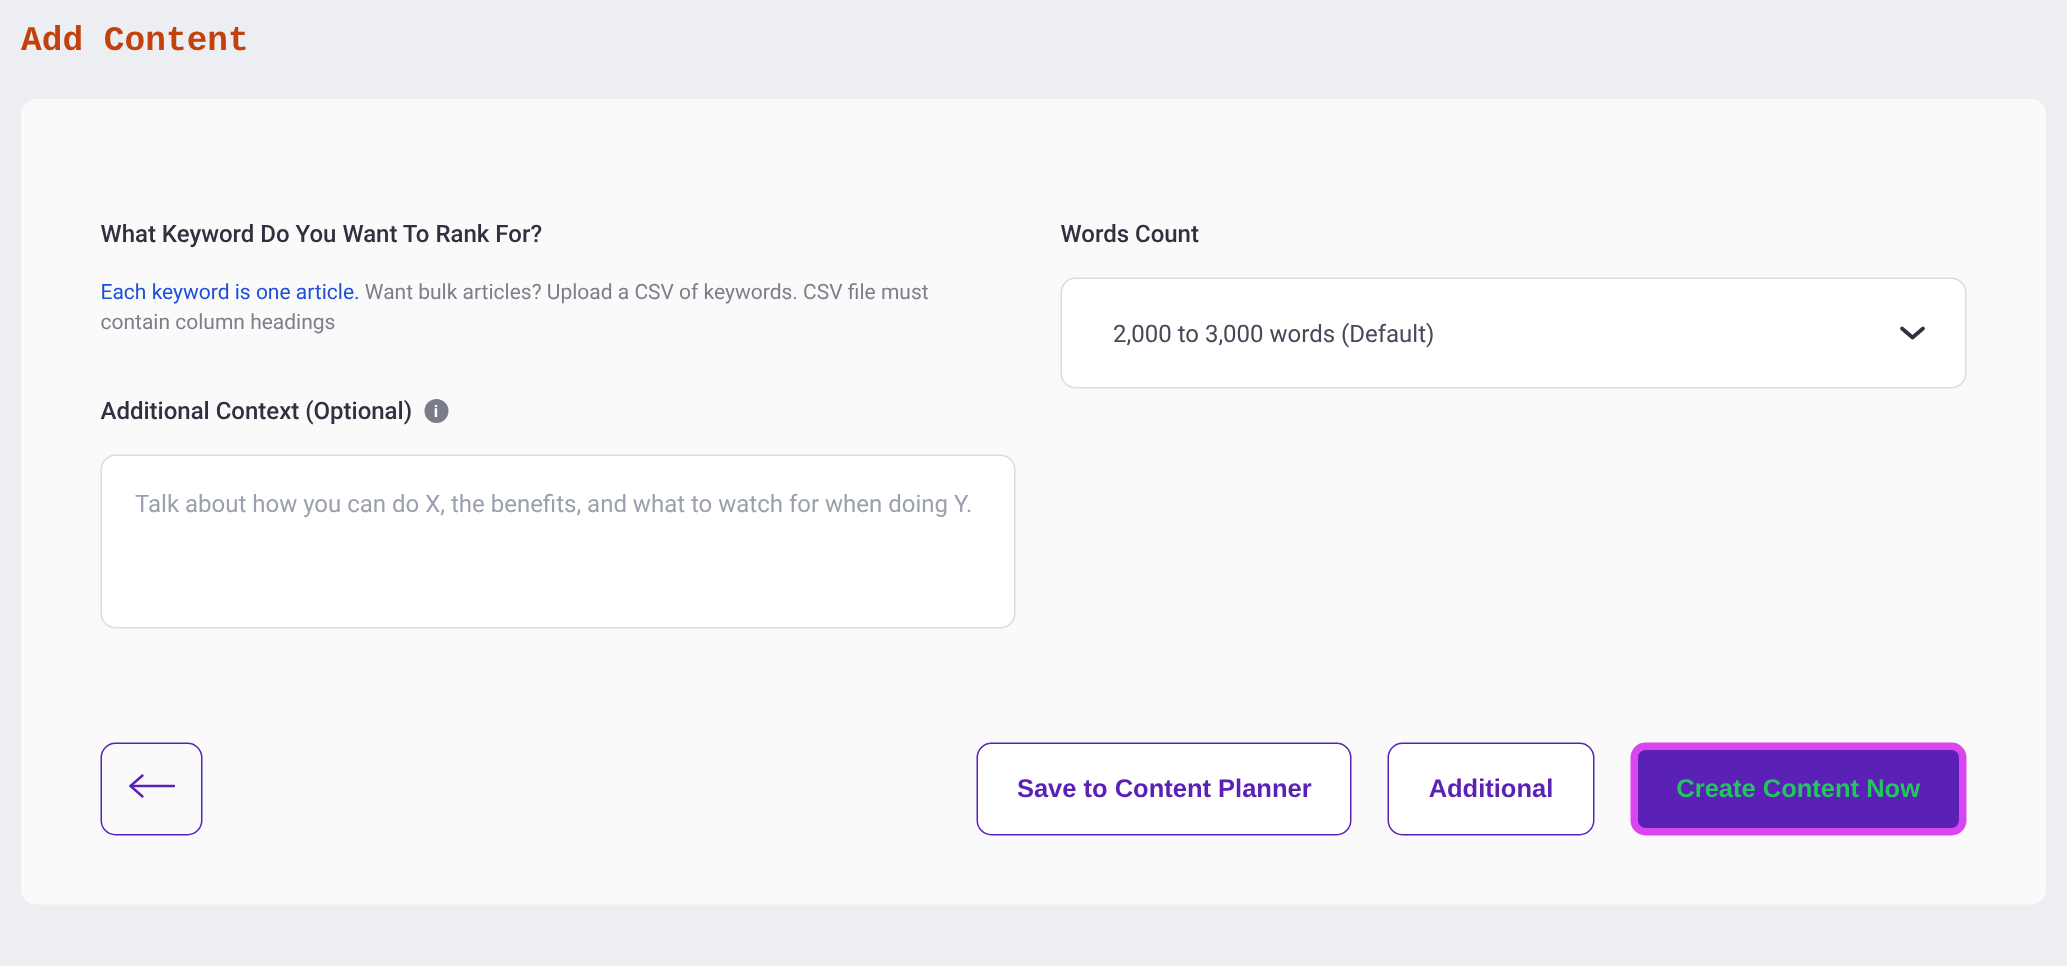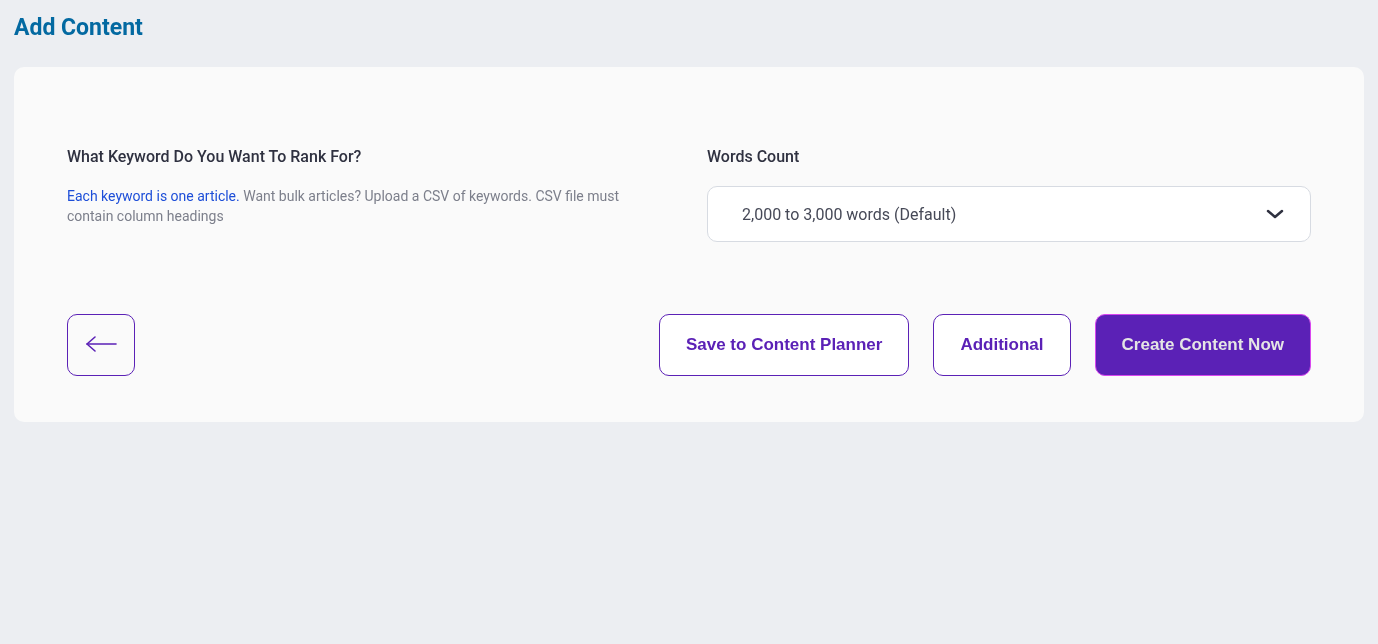--- a/index.html
+++ b/index.html
@@ -1,57 +1,64 @@
 <!DOCTYPE html>
 <html><head>
   <meta charset="utf-8">
   <style>
     * { box-sizing: border-box; margin: 0; padding: 0; }
     body { background: #eceef2; font-family: -apple-system, BlinkMacSystemFont, "Segoe UI", Roboto, sans-serif; color: #363945; }
     .page { width: 1378px; min-height: 644px; padding: 14px; }
-    h1.page-title { font-size: 23px; font-weight: 700; color: #0369a1; margin: 0 0 26px 0; }
+    h1.page-title { font-size: 23px; font-weight: 700; color: #c2410c; margin: 0 0 26px 0; font-family: Liberation Mono, monospace; }
     .card { background: #fafafa; border-radius: 10px; padding: 42px 53px 46px 53px; }
     .row { display: flex; gap: 36px; }
     .col { flex: 1; min-width: 0; }
     .field-label { display: block; font-size: 16px; color: #2f3140; font-weight: 500; margin-bottom: 20px; margin-top: 38px; }
     .field-label .info-icon { display: inline-flex; align-items: center; justify-content: center; width: 16px; height: 16px; border-radius: 50%; background: #7a7d89; color: #fff; font-size: 11px; font-weight: 700; margin-left: 4px; vertical-align: middle; }
     .input-group { display: flex; border: 1px solid #d7dbe2; border-radius: 10px; background: #fff; overflow: hidden; height: 74px; }
     .input-group input { flex: 1; border: none; outline: none; padding: 0 22px; font-size: 16px; color: #555; background: #fff; }
     .input-group input::placeholder { color: #9aa0ad; }
     .attach-btn { width: 64px; background: #eef0f3; border-left: 1px solid #d7dbe2; display: flex; align-items: center; justify-content: center; cursor: pointer; border: none; }
     .help-text { font-size: 14px; color: #7c7f8b; margin-top: 16px; line-height: 1.45; max-width: 600px; }
     .help-text .accent { color: #1d4ed8; }
-    .select-wrap { border: 1px solid #d7dbe2; border-radius: 10px; background: #fff; height: 56px; display: flex; align-items: center; padding: 0 26px 0 34px; cursor: pointer; justify-content: space-between; }
+    .select-wrap { border: 1px solid #d7dbe2; border-radius: 10px; background: #fff; height: 74px; display: flex; align-items: center; padding: 0 26px 0 34px; cursor: pointer; justify-content: space-between; }
     .select-wrap .val { font-size: 16px; color: #464957; }
     .select-wrap svg { flex-shrink: 0; }
     .context-block { margin-top: 38px; }
     .textarea { width: 610px; height: 116px; border: 1px solid #d7dbe2; border-radius: 10px; background: #fff; padding: 22px; font-size: 16px; color: #555; resize: none; outline: none; font-family: inherit; }
     .textarea::placeholder { color: #9aa0ad; }
     .footer { display: flex; align-items: flex-start; justify-content: space-between; margin-top: 72px; }
     .back-btn { width: 68px; height: 62px; border: 1px solid #5B21B6; border-radius: 10px; background: transparent; display: flex; align-items: center; justify-content: center; cursor: pointer; }
     .btn-row { display: flex; gap: 24px; }
     .btn { height: 62px; border-radius: 10px; font-size: 17px; font-weight: 600; padding: 0 26px; cursor: pointer; display: flex; align-items: center; justify-content: center; }
     .btn-outline { background: #fff; border: 1px solid #5B21B6; color: #5B21B6; }
-    .btn-primary { background: #5B21B6; border: 1px solid #d946ef; color: #e5e5e5; }
+    .btn-primary { background: #5B21B6; border: 5px solid #d946ef; color: #22c55e; }
   </style>
 </head>
 <body>
 
 <div class="page">
   <h1 class="page-title">Add Content</h1>
 
   <div class="card">
     <div class="row">
 
       <div class="col">
         <label class="field-label">What Keyword Do You Want To Rank For?</label>
         <p class="help-text">
           <span class="accent">Each keyword is one article.</span><span> Want bulk articles? Upload a CSV of keywords. CSV file must contain column headings</span>
         </p>
 
+        <div class="context-block">
+          <label class="field-label">
+            <span>Additional Context (Optional)</span>
+            <span class="info-icon">i</span>
+          </label>
+          <textarea class="textarea" placeholder="Talk about how you can do X, the benefits, and what to watch for when doing Y." style=""></textarea>
+        </div>
       </div>
 
       <div class="col">
         <label class="field-label">Words Count</label>
         <div class="select-wrap">
           <span class="val">2,000 to 3,000 words (Default)</span>
           <span>
             <svg width="18" height="12" viewBox="0 0 18 12" fill="none" stroke="#2f3140" stroke-width="2.5" stroke-linecap="round" stroke-linejoin="round">
               <polyline points="2,3 9,9 16,3"></polyline>
             </svg>

